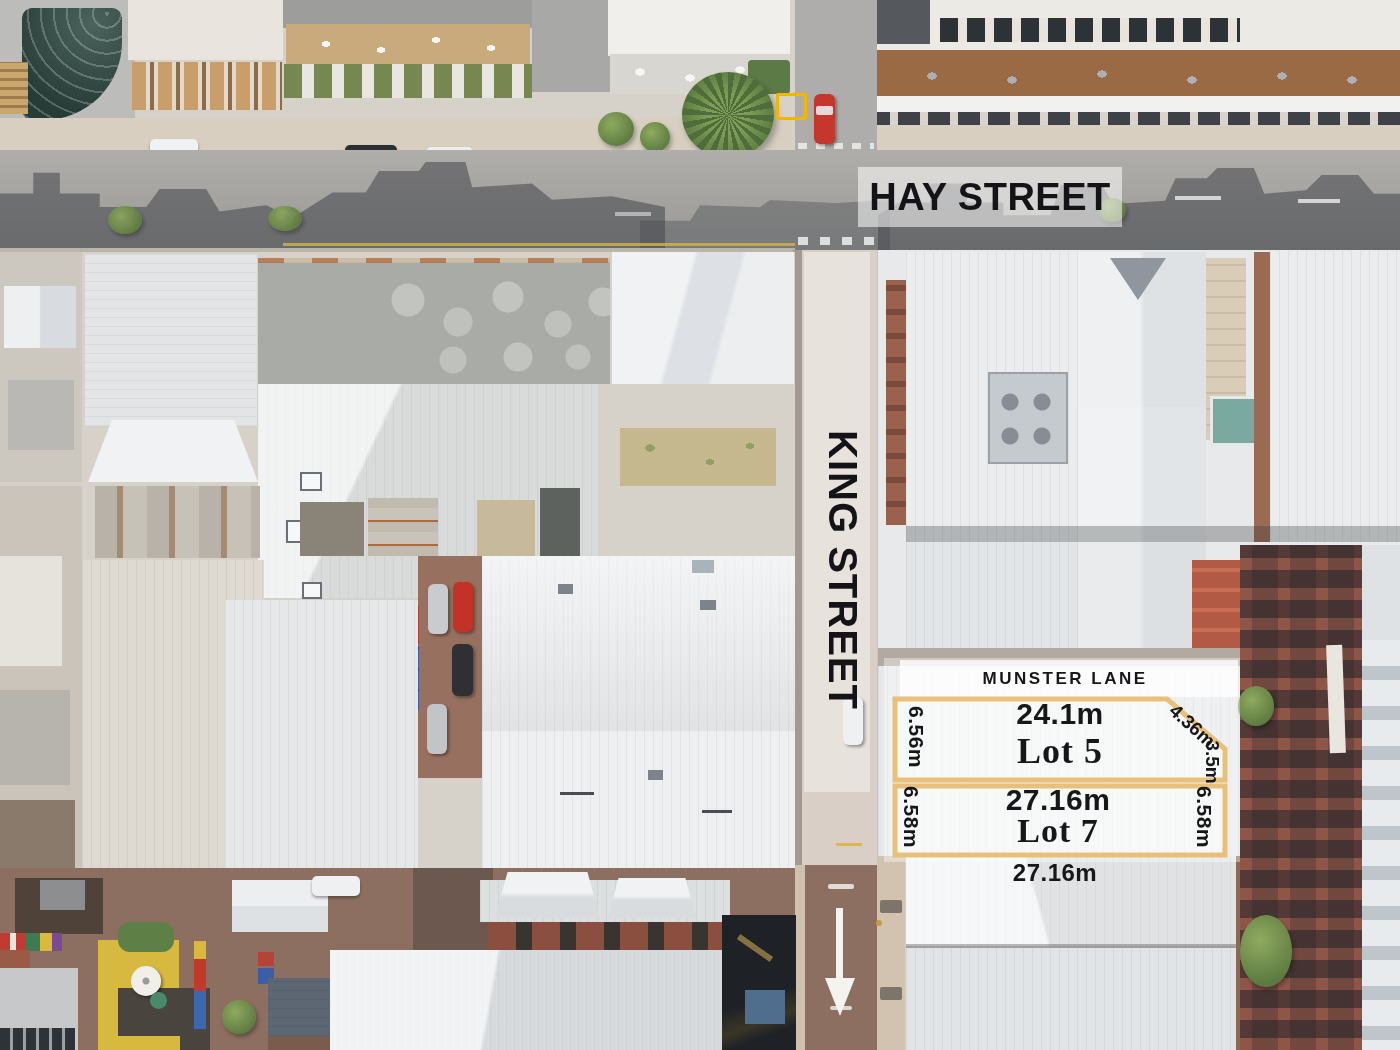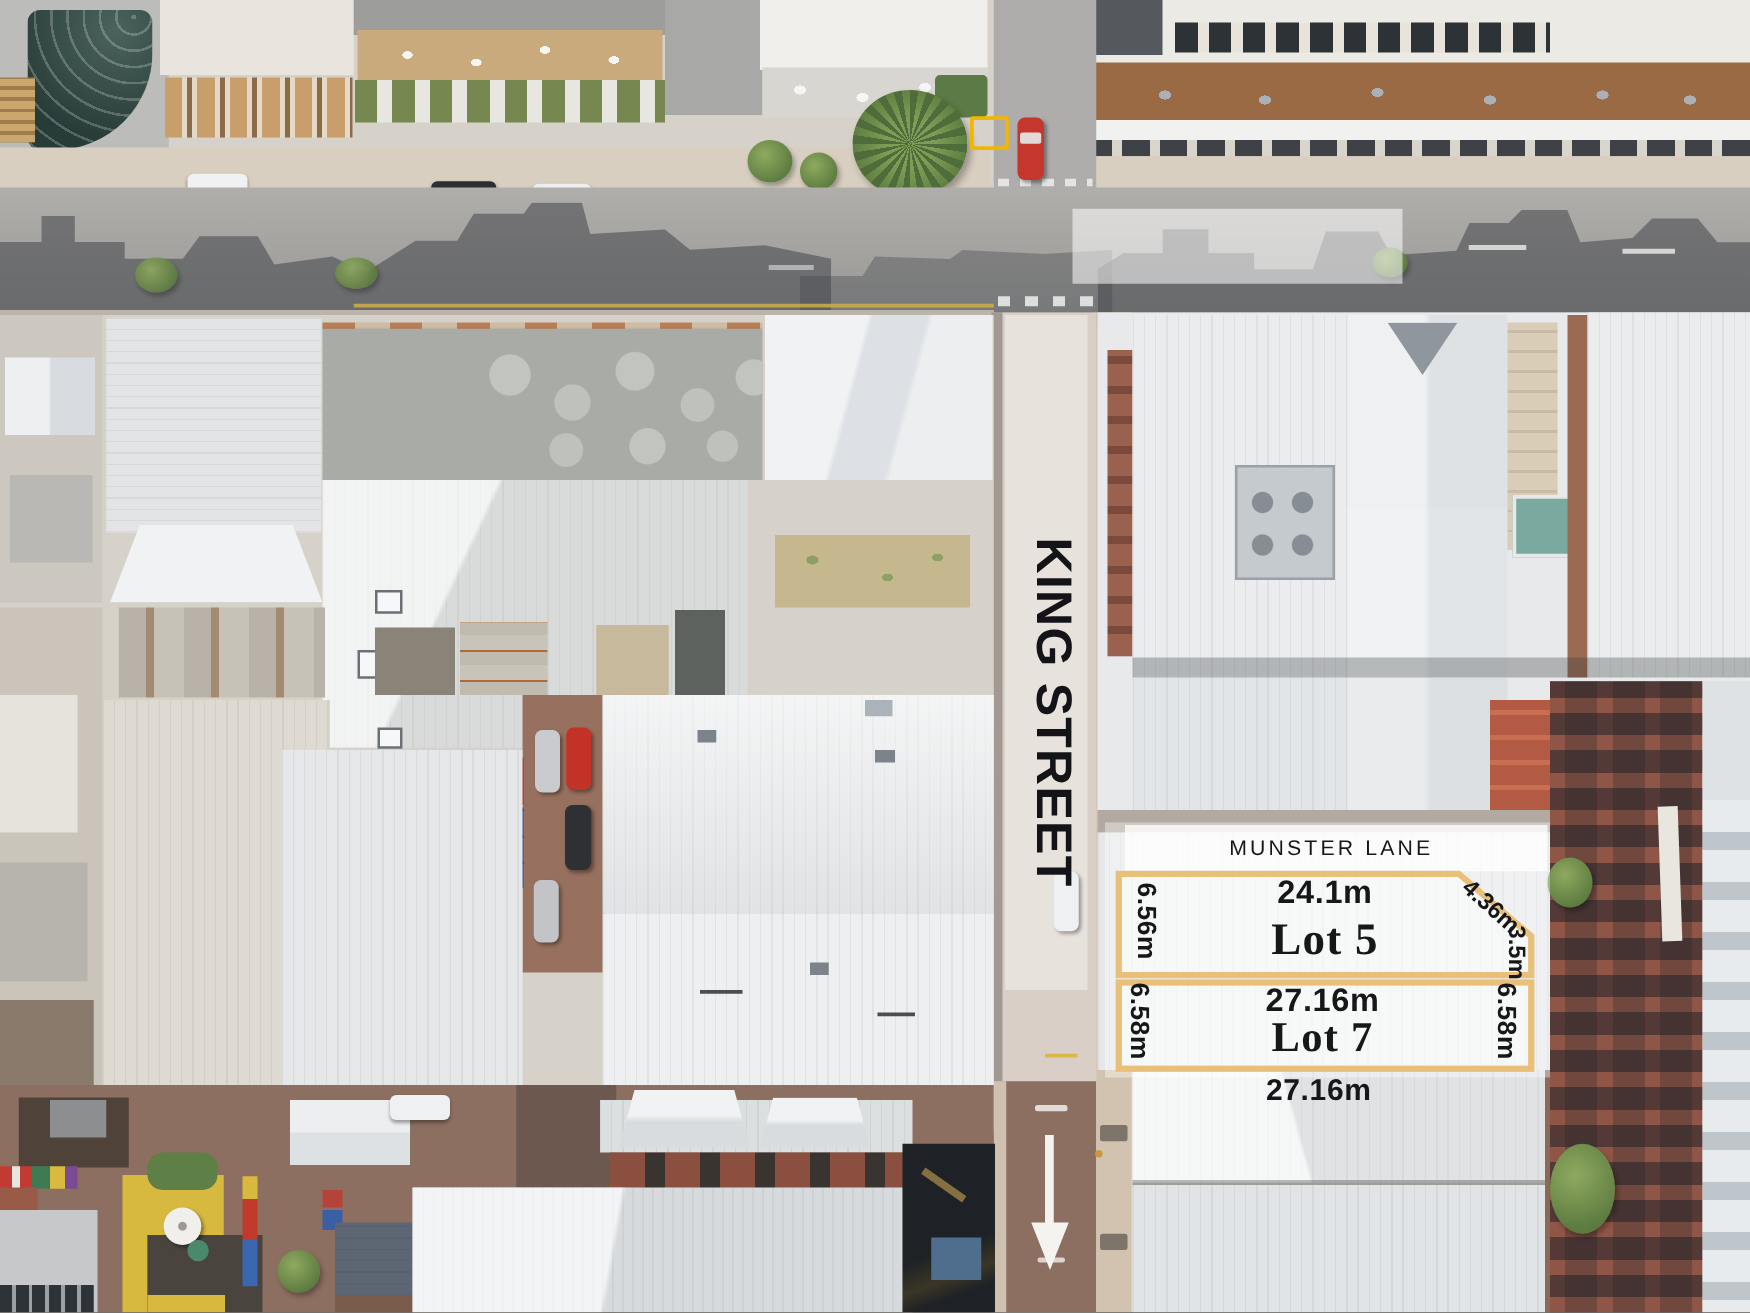--- a/index.html
+++ b/index.html
@@ -8,21 +8,21 @@
   .b{position:absolute;}
   
   .ridgeV{background-image:repeating-linear-gradient(90deg,rgba(0,0,0,.05) 0 1px,transparent 1px 9px);}
   .ridgeH{background-image:repeating-linear-gradient(0deg,rgba(0,0,0,.05) 0 1px,transparent 1px 9px);}
   .car{border-radius:5px;box-shadow:0 2px 3px rgba(0,0,0,.35);}
   .carV{border-radius:6px;box-shadow:2px 2px 3px rgba(0,0,0,.35);}
   .tree{border-radius:50%;background:radial-gradient(circle at 38% 35%,#8fa95f,#5c7b40 75%);box-shadow:2px 3px 4px rgba(0,0,0,.3);}
   
   .ann{position:absolute;transform:translate(-50%,-50%);color:#17171a;white-space:nowrap;z-index:40;}
   .rot90{transform:translate(-50%,-50%) rotate(90deg);}
-  .meas{font-size:26px;font-weight:600;letter-spacing:.5px;}
+  .meas{font-size:30px;font-weight:600;letter-spacing:.5px;}
   .meas-s{font-size:19px;font-weight:600;}
   .lotname{font-family:"Liberation Serif",serif;font-size:36px;font-weight:700;letter-spacing:1px;}
   .street{font-weight:700;color:#141418;}
   .band{position:absolute;background:rgba(255,255,255,.55);z-index:30;}
   #lots-svg{position:absolute;left:0;top:0;z-index:35;}
   .shadow-jag{background:rgba(68,70,75,.55);}
 </style>
 </head>
 <body>
 
@@ -205,26 +205,27 @@
   <div class="b" style="left:1236px;top:856px;width:20px;height:194px;background:#8a6a56;"></div>
 
   <div class="b" style="left:1240px;top:545px;width:122px;height:505px;background-image:repeating-linear-gradient(0deg,transparent 0 12px,rgba(25,30,38,.5) 12px 30px),repeating-linear-gradient(90deg,transparent 0 12px,rgba(25,30,38,.25) 12px 38px);background-color:#8f5647;"></div>
   <div class="b" style="left:1328px;top:645px;width:16px;height:108px;background:#e9e6df;transform:rotate(-2deg);"></div>
   <div class="b" style="left:1362px;top:640px;width:38px;height:410px;background:repeating-linear-gradient(180deg,#e8ebed 0 26px,#bfc6cb 26px 40px);"></div>
   <div class="b" style="left:1362px;top:545px;width:38px;height:95px;background:#dfe2e4;"></div>
   <div class="b tree" style="left:1238px;top:686px;width:36px;height:40px;"></div>
   <div class="b tree" style="left:1240px;top:915px;width:52px;height:72px;"></div>
 
   <div class="band" style="left:858px;top:167px;width:264px;height:60px;"></div>
+  <div class="ann street" style="left:990px;top:197px;font-size:38px;letter-spacing:.5px;">HAY STREET</div>
 
   <div class="ann street" style="left:842px;top:570px;font-size:40px;letter-spacing:1px;transform:translate(-50%,-50%) rotate(90deg);">KING STREET</div>
 
   <div class="band" style="left:884px;top:658px;width:356px;height:204px;background:rgba(255,255,255,.38);"></div>
   <div class="band" style="left:900px;top:660px;width:338px;height:37px;background:rgba(255,255,255,.78);"></div>
-  <div class="ann" style="left:1065px;top:679px;font-size:17px;font-weight:400;letter-spacing:2.5px;">MUNSTER LANE</div>
+  <div class="ann" style="left:1065px;top:679px;font-size:17px;font-weight:700;letter-spacing:2.5px;">MUNSTER LANE</div>
 
   <svg id="lots-svg" width="1400" height="1050" viewBox="0 0 1400 1050">
     <polygon points="895,699 1167,699 1225,749 1225,780 895,780" fill="rgba(255,255,255,0.5)" stroke="#e8c07a" stroke-width="5"></polygon>
     <rect x="895" y="786" width="330" height="69" fill="rgba(255,255,255,0.5)" stroke="#e8c07a" stroke-width="5"></rect>
   </svg>
 
   <div class="ann meas" style="left:1060px;top:714px;">24.1m</div>
   <div class="ann lotname" style="left:1060px;top:751px;text-align:right;">Lot 5</div>
   <div class="ann meas rot90" style="left:916px;top:737px;font-size:21px;">6.56m</div>
   <div class="ann meas-s" style="left:1192px;top:726px;transform:translate(-50%,-50%) rotate(42deg);">4.36m</div>

